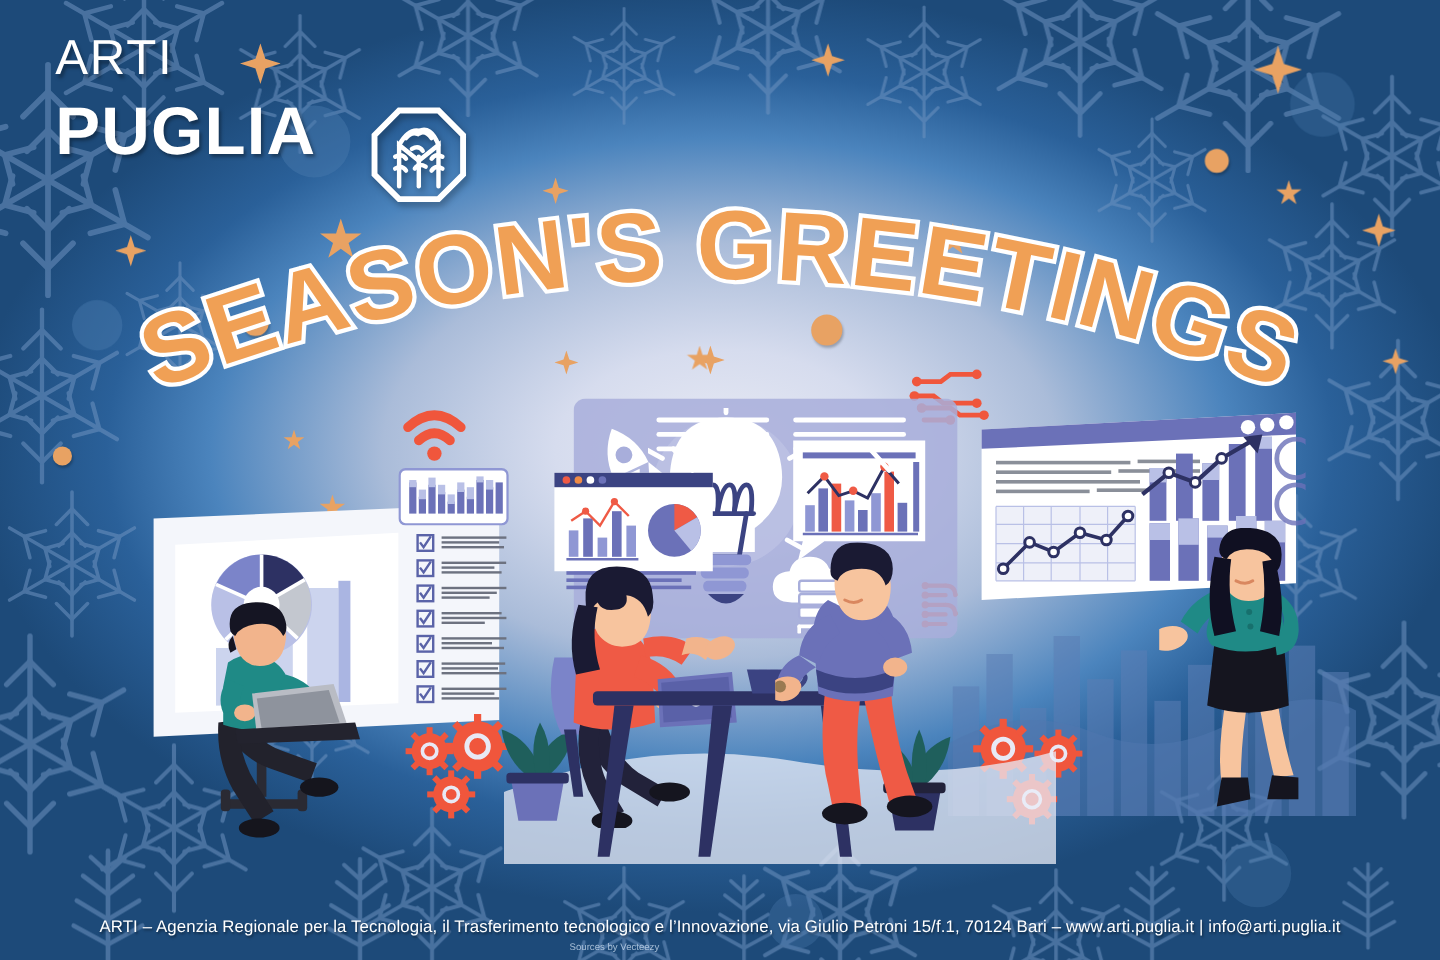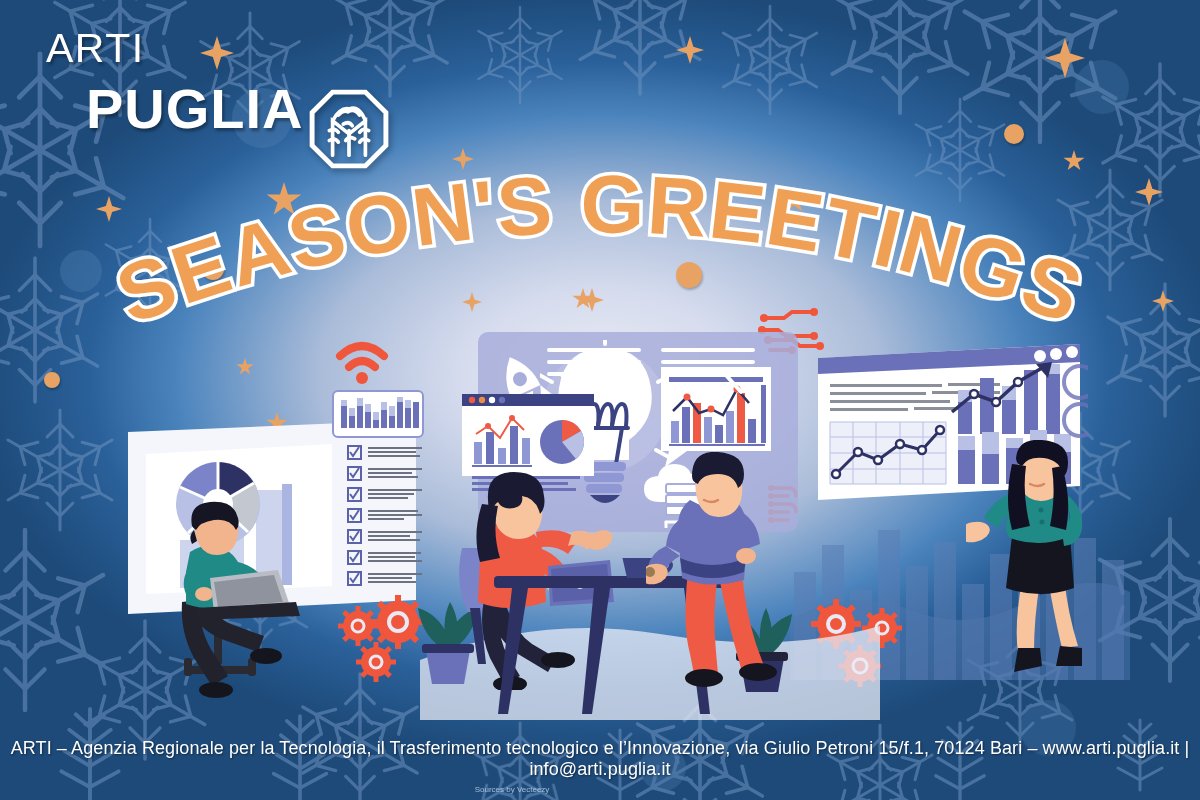--- a/index.html
+++ b/index.html
@@ -20,36 +20,36 @@
   .spark4{position:absolute;background:#e8a263;filter:drop-shadow(1px 2px 1px rgba(0,0,0,.25));}
   .star5{position:absolute;background:#e8a263;filter:drop-shadow(1px 2px 1px rgba(0,0,0,.25));
      clip-path:polygon(50% 0%,61% 35%,98% 35%,68% 57%,79% 91%,50% 70%,21% 91%,32% 57%,2% 35%,39% 35%);}
   .dot{position:absolute;border-radius:50%;background:#e8a263;filter:drop-shadow(1px 2px 1px rgba(0,0,0,.25));}
 
   
   #logo{position:absolute;left:46px;top:28px;}
   #logo .arti{font-size:41px;font-weight:normal;color:#fff;letter-spacing:1.5px;line-height:1;
      text-shadow:2px 3px 3px rgba(0,0,0,.35);}
   #logo .puglia{font-size:56px;font-weight:bold;color:#fff;letter-spacing:1px;line-height:1.15;margin-top:8px;
-     text-shadow:2px 3px 3px rgba(0,0,0,.35);margin-left:40px;}
+     text-shadow:2px 3px 3px rgba(0,0,0,.35);}
   #logomark{position:absolute;left:308px;top:88px;width:82px;height:82px;
      filter:drop-shadow(2px 3px 3px rgba(0,0,0,.35));}
 
   
   #headline{position:absolute;left:0;top:150px;width:1200px;height:210px;}
   #headline text{font-family:"Liberation Sans",sans-serif;font-weight:bold;font-size:82px;
      fill:#f0a055;stroke:#ffffff;stroke-width:7px;paint-order:stroke fill;letter-spacing:2px;}
 
   
   #scene{position:absolute;inset:0;}
   #scene svg{position:absolute;}
 
   
   #footer{position:absolute;left:0;bottom:20px;width:1200px;text-align:center;
-     font-size:18px;color:#ffffff;letter-spacing:.1px;text-shadow:1px 1px 2px rgba(0,0,0,.45);}
+     font-size:14px;color:#ffffff;letter-spacing:.1px;text-shadow:1px 1px 2px rgba(0,0,0,.45);}
   #credit{position:absolute;left:0;bottom:6px;width:1024px;text-align:center;
      font-size:8px;color:#cfe0f2;opacity:.75;}
 </style>
 </head>
 <body>
 
 <div id="card">
 
   <div class="bgflakes">
     <svg width="1200" height="800" viewBox="0 0 1200 800" style="position:absolute;left:0;top:0">

